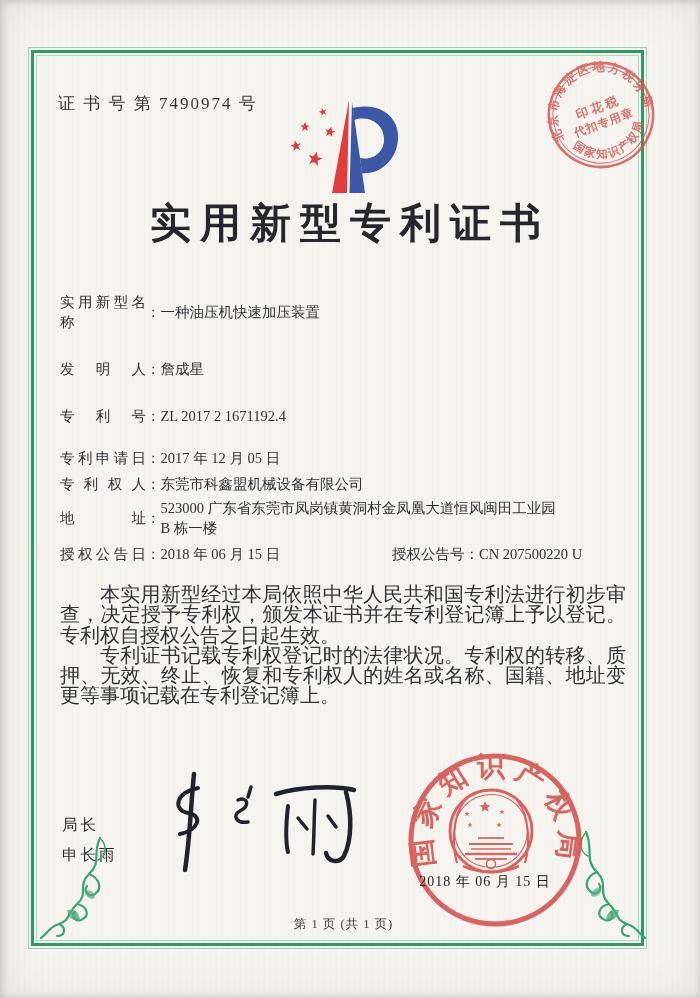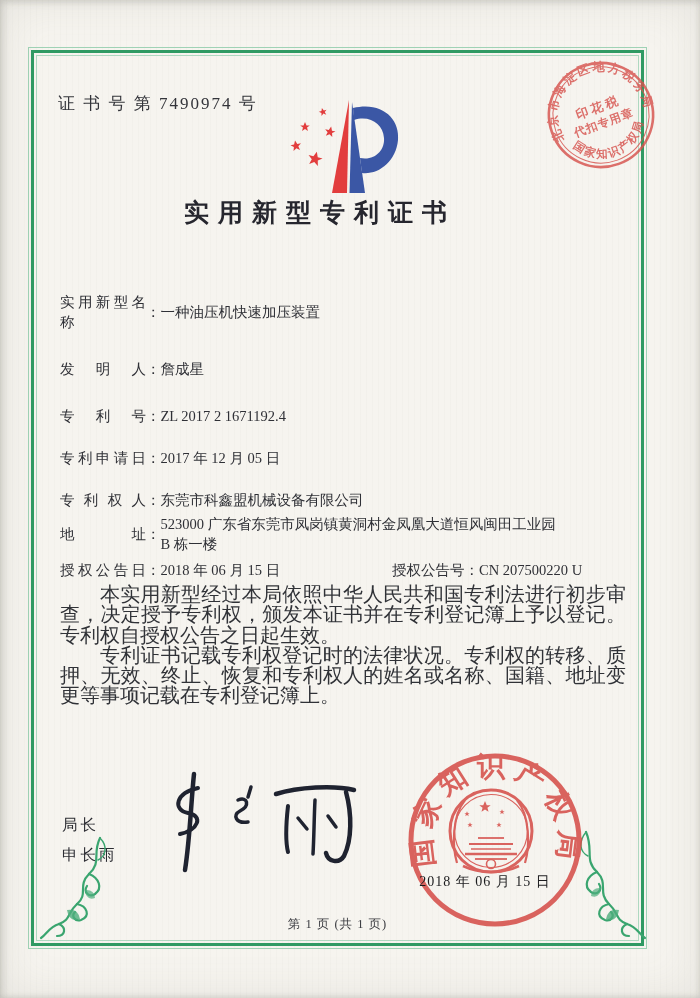--- a/index.html
+++ b/index.html
@@ -10,42 +10,42 @@
         box-shadow:inset 0 0 45px rgba(120,120,108,.14), inset 4px 0 7px rgba(100,100,92,.16),
                    inset 0 4px 6px rgba(100,100,92,.10), inset -2px -2px 5px rgba(120,120,108,.08);}
   
   .frame{position:absolute;left:31px;top:50px;width:613px;height:896px;box-sizing:border-box;
          border:3px solid #2f9a63;}
   .frame::before{content:"";position:absolute;inset:-6px;border:1px solid #9fd2b5;}
   .frame::after{content:"";position:absolute;inset:2px;border:1px solid #aed8c0;}
   .flourish{position:absolute;z-index:5;}
   .cert-no{position:absolute;left:58px;top:92px;font-size:17px;letter-spacing:2px;color:#33343a;}
   .logo{position:absolute;left:286px;top:96px;}
-  .title{position:absolute;left:0;top:196px;width:640px;text-align:center;
-         font-size:25px;font-weight:bold;letter-spacing:9px;color:#26262e;}
+  .title{position:absolute;left:0;top:196px;width:700px;text-align:center;
+         font-size:41px;font-weight:bold;letter-spacing:9px;color:#26262e;}
   .fields{position:absolute;left:60px;top:292px;width:540px;font-size:14.5px;color:#2f3036;}
   .f-row{display:flex;align-items:center;line-height:20px;margin-bottom:27px;}
-  .f-row.r2{} .f-row.r3{margin-bottom:22px;} .f-row.r4{margin-bottom:22px;}
+  .f-row.r2{} .f-row.r3{margin-bottom:22px;} .f-row.r4{margin-bottom:6px;}
   .f-row.r5{margin-bottom:4px;} .f-row.r6{margin-bottom:6px;}
   .f-label{display:inline-block;width:86px;text-align:justify;text-align-last:justify;flex:0 0 86px;}
   .f-colon{flex:0 0 14px;}
   .f-value{white-space:pre-wrap;}
   .addr-value{max-width:398px;}
   .grant-pair{display:flex;}
   .grant-left{width:332px;display:flex;}
   .grant-right{display:flex;}
   .g-label{white-space:nowrap;}
   .paras{position:absolute;left:60px;top:584px;width:566px;font-size:20px;line-height:20.3px;
          color:#303237;text-align:justify;}
   .paras p{margin:0;text-indent:2em;}
   .officer{position:absolute;left:62px;top:810px;font-size:15.5px;color:#2b2c32;letter-spacing:3px;line-height:30px;}
   .signature{position:absolute;left:138px;top:766px;z-index:6;}
   .seal{position:absolute;left:405px;top:748px;z-index:7;}
   .corner-stamp{position:absolute;left:542px;top:56px;transform:rotate(-20deg);z-index:7;}
-  .footer{position:absolute;left:31px;top:916px;width:613px;text-align:center;
+  .footer{position:absolute;left:37px;top:916px;width:613px;text-align:center;
           font-size:12.5px;letter-spacing:1px;color:#3a3b40;}
 </style>
 </head>
 <body>
 
 <div class="scan">
 
   <div class="frame"></div>
 
   <svg class="flourish" style="left:36px;top:836px" width="102" height="106" viewBox="0 0 102 106">

